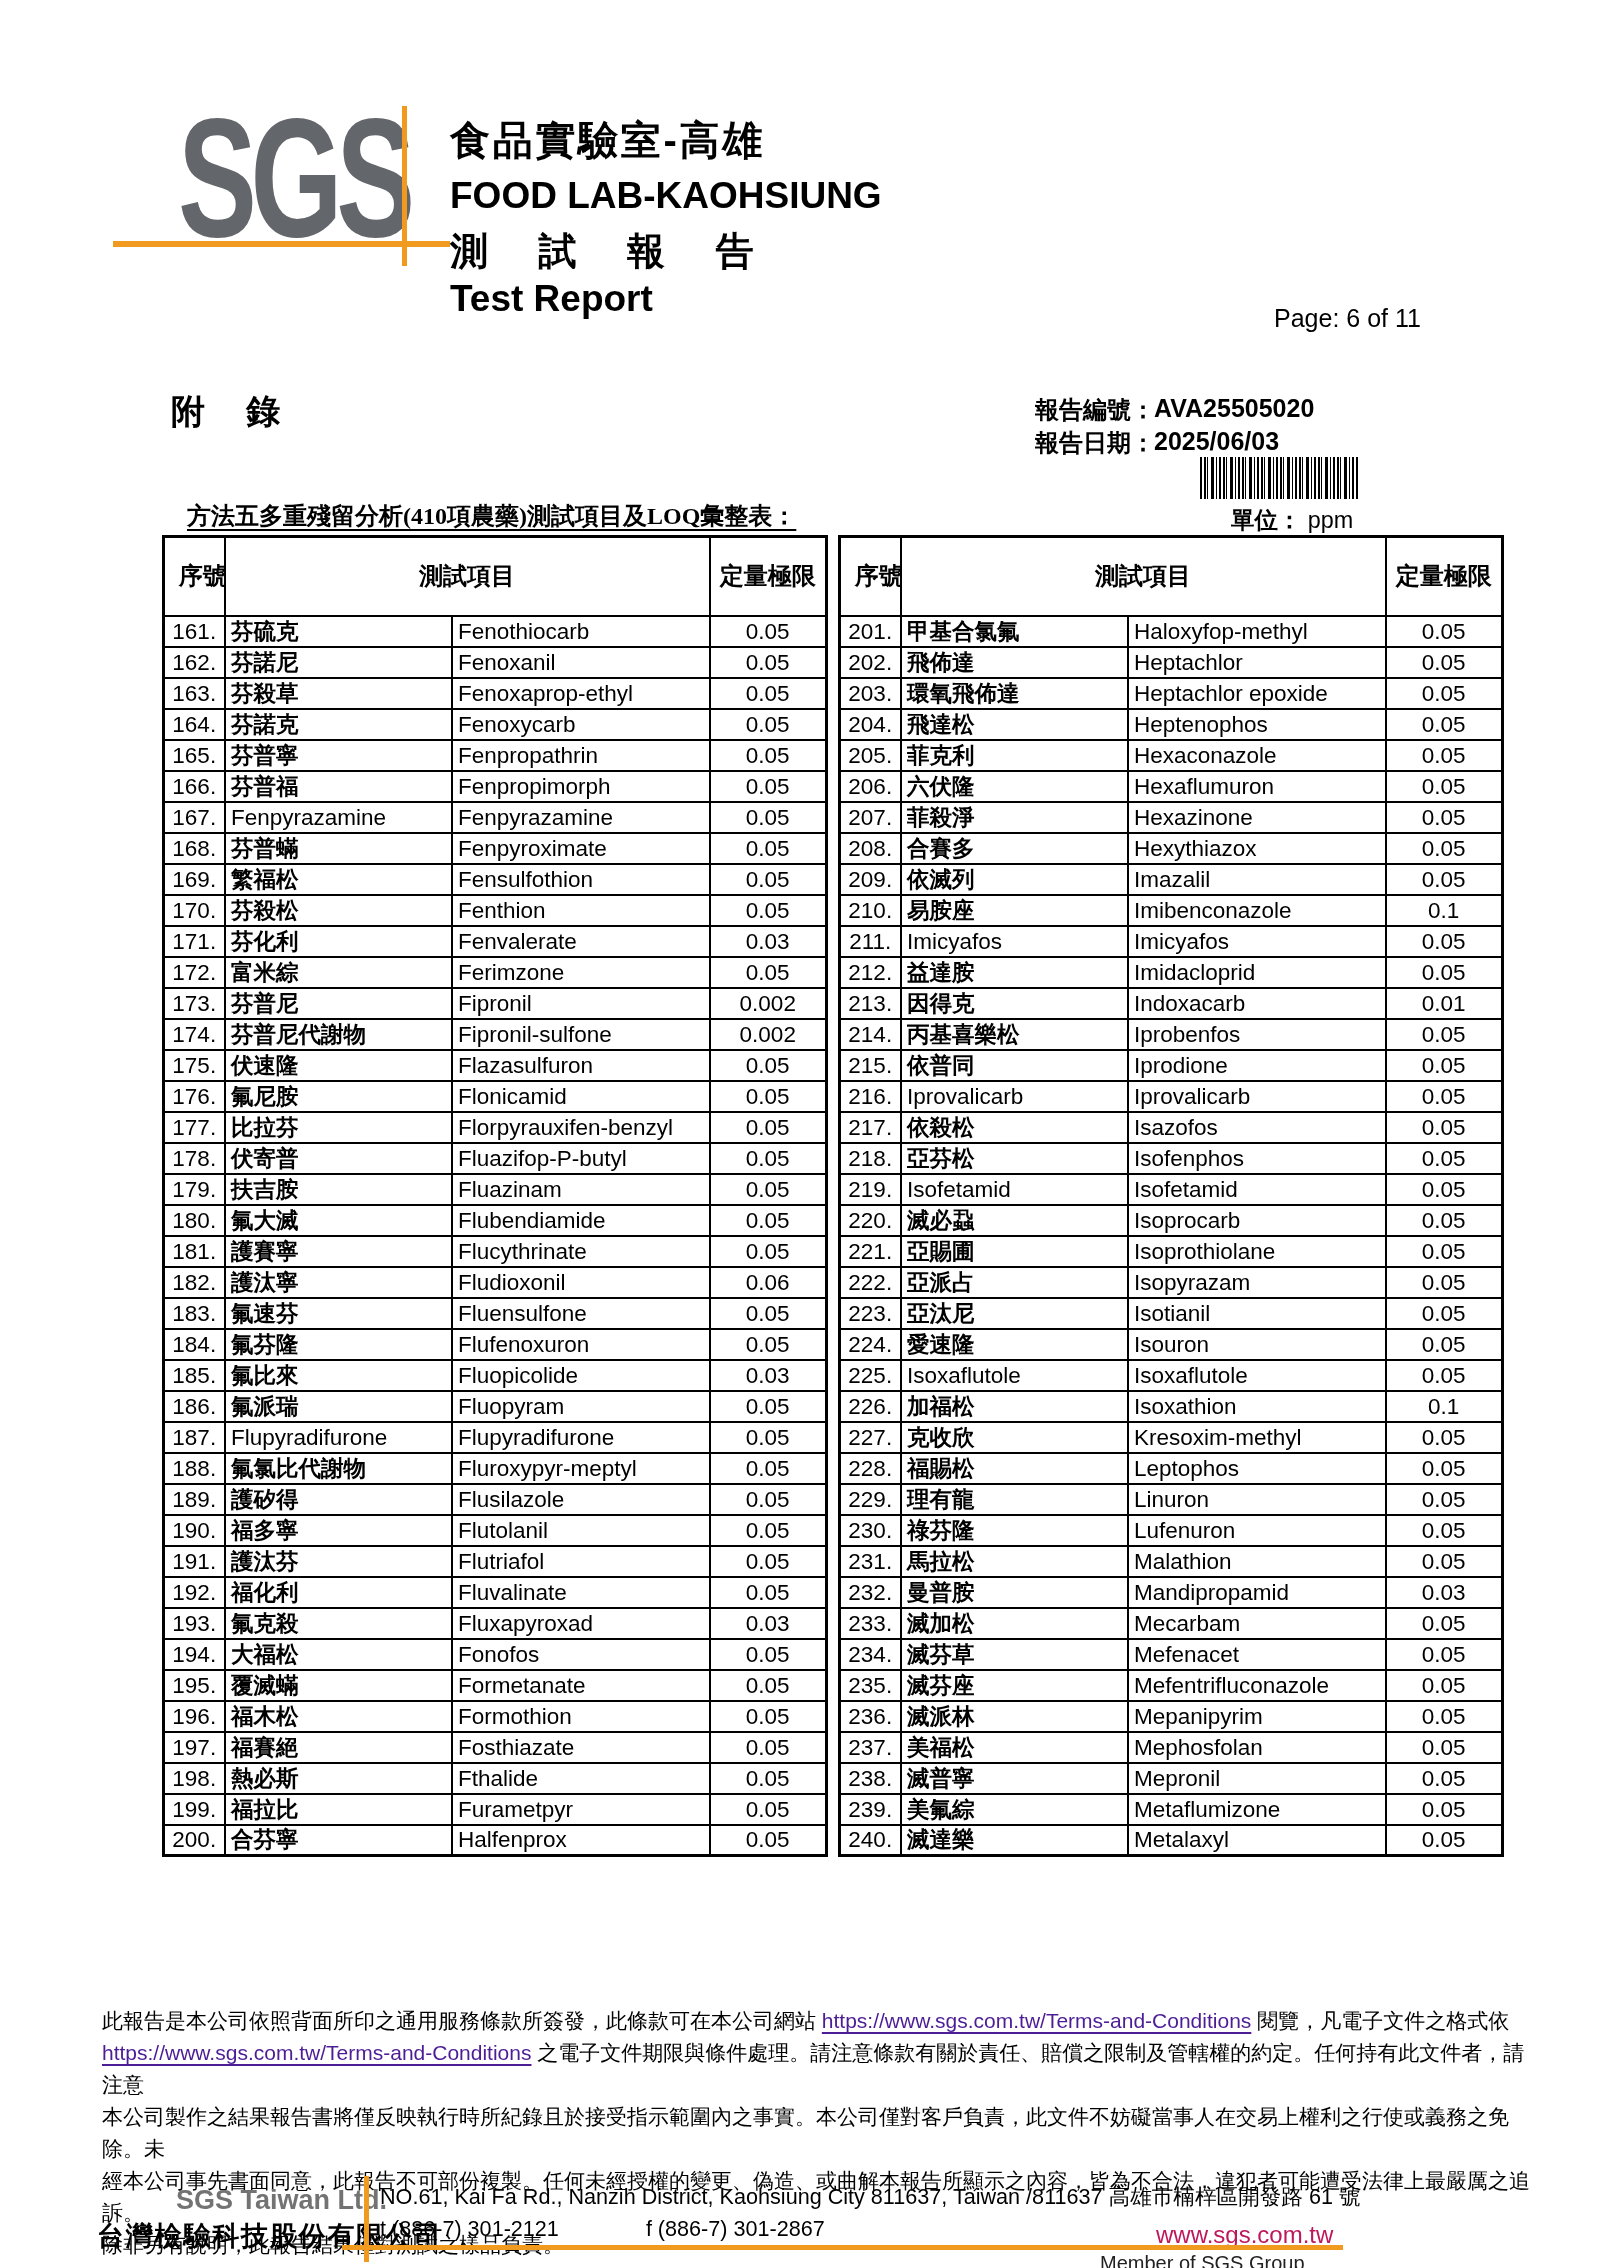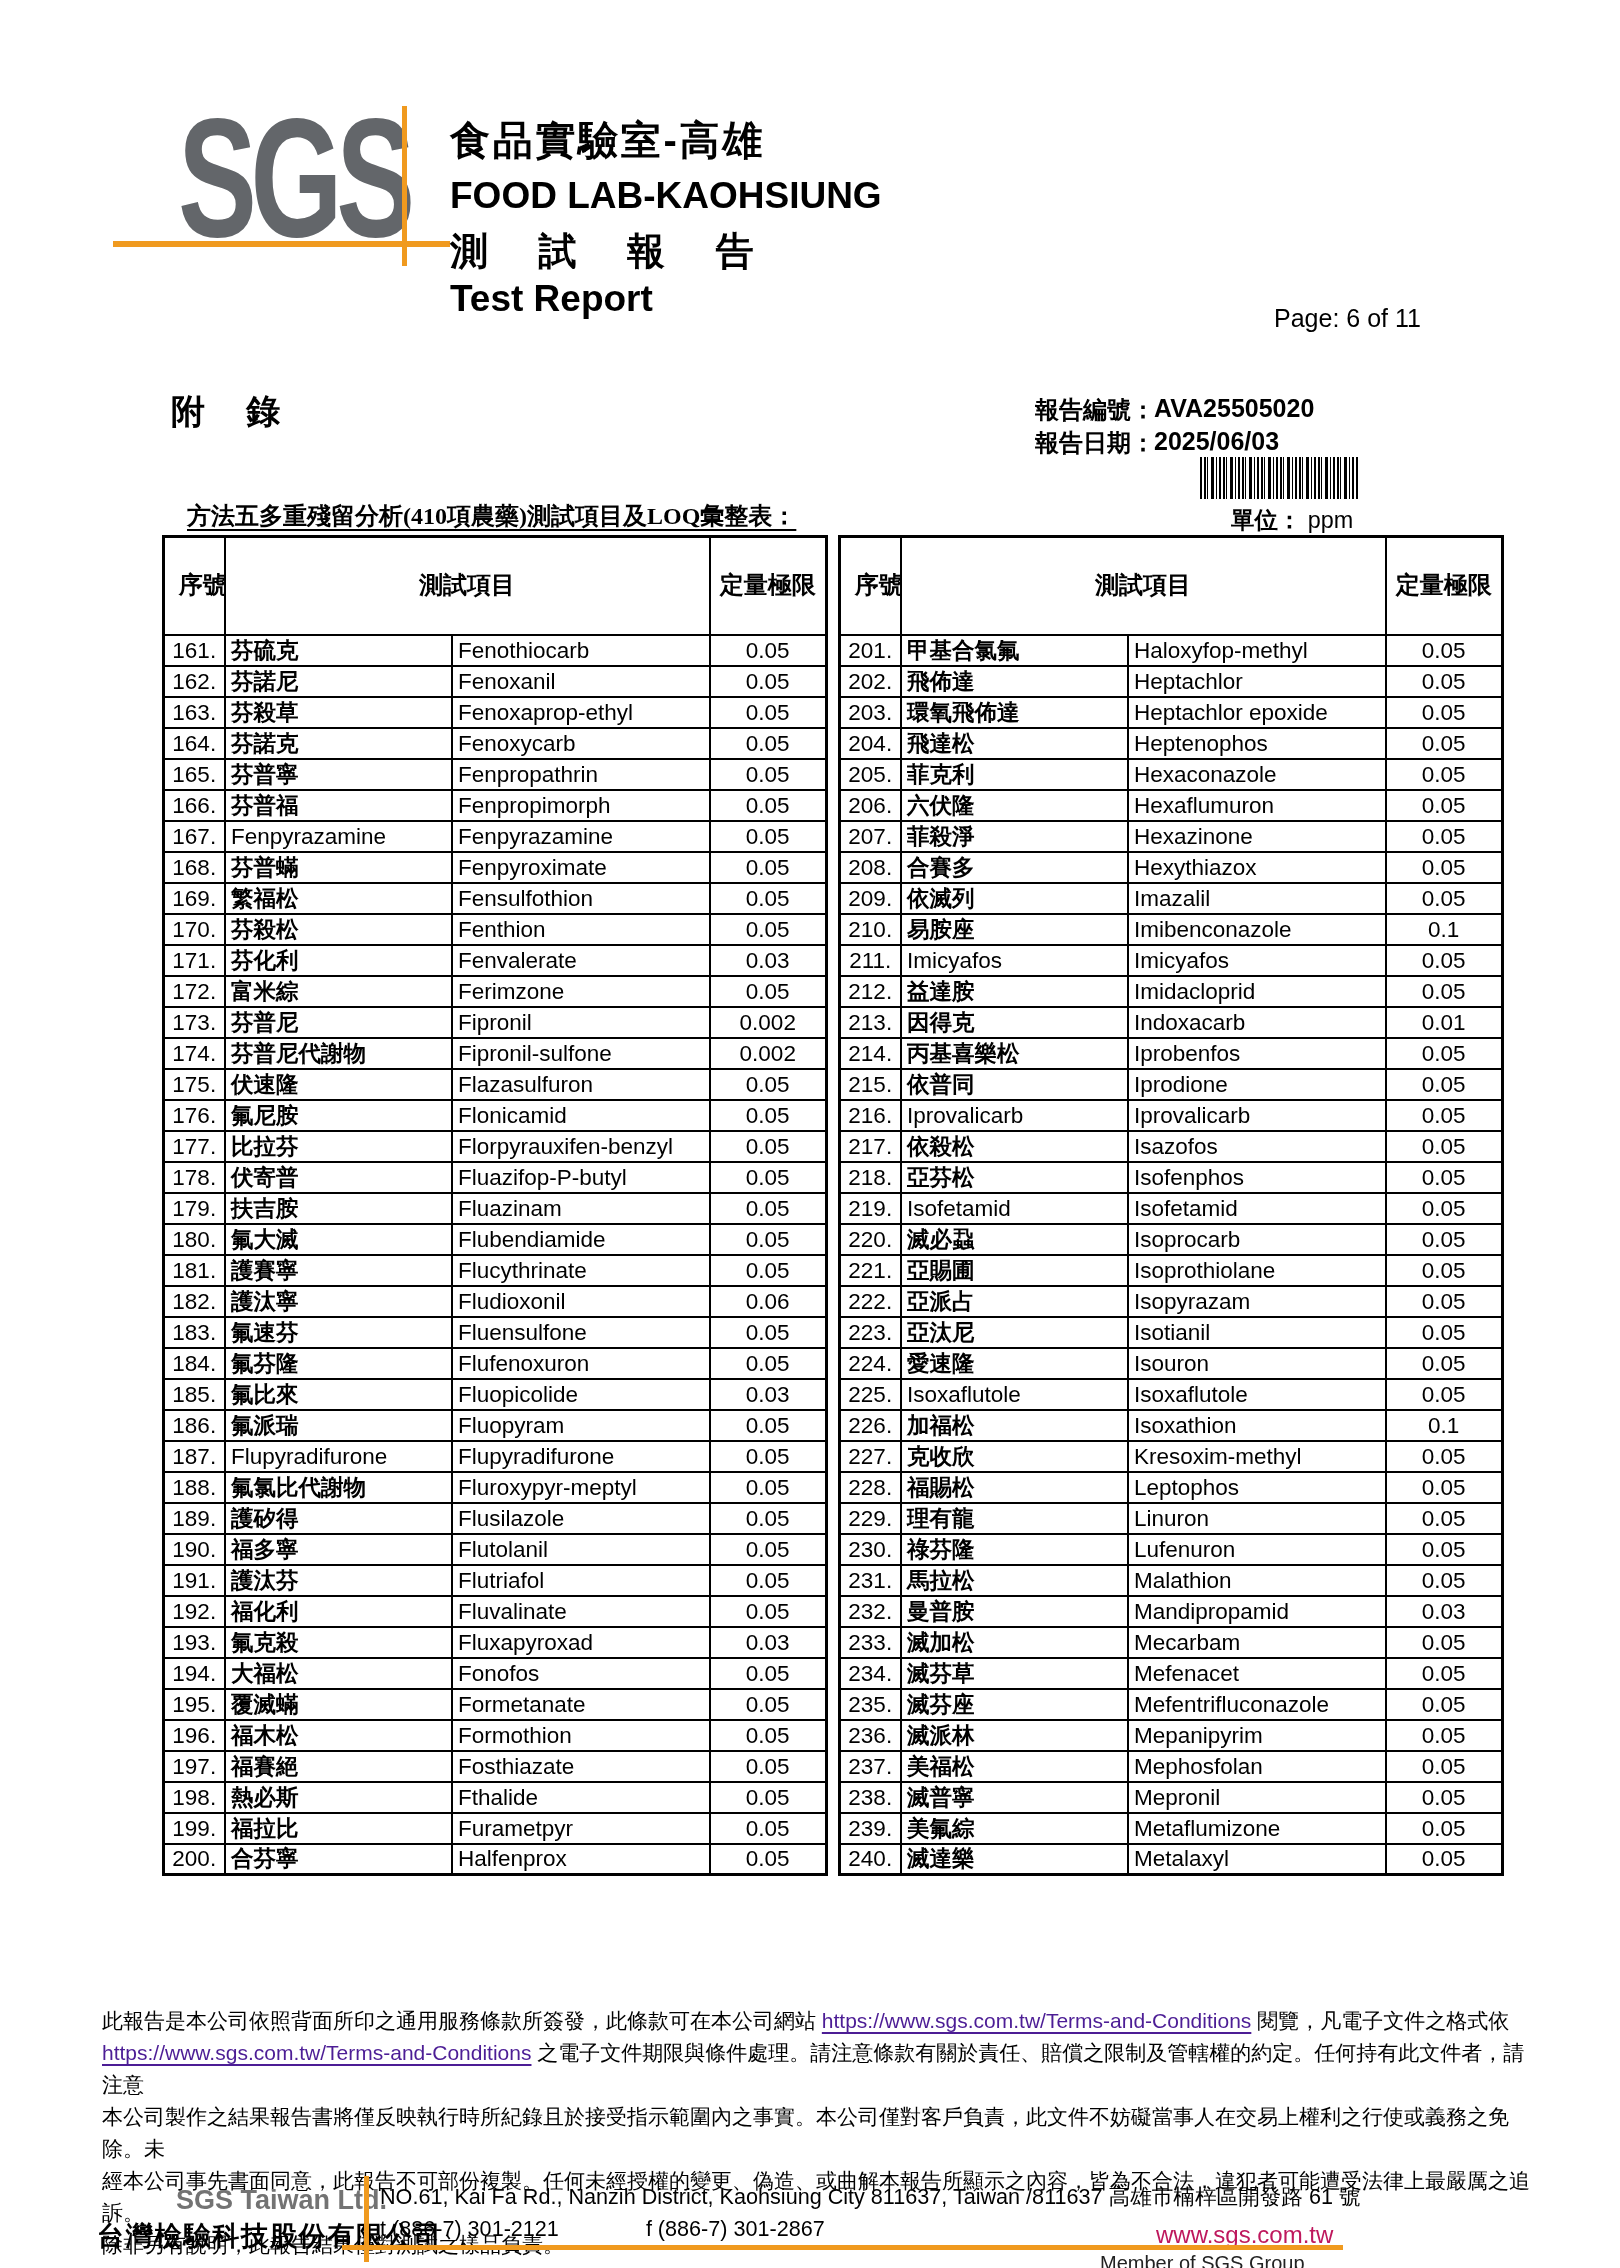--- a/index.html
+++ b/index.html
@@ -28,21 +28,21 @@
 
   .barcode{left:1200px;top:457px;width:158px;height:42px;background:repeating-linear-gradient(90deg,#000 0 1.8px,#fff 1.8px 3.6px,#000 3.6px 6.3px,#fff 6.3px 7.2px,#000 7.2px 8px,#fff 8px 10.8px,#000 10.8px 14.4px,#fff 14.4px 16px,#000 16px 17px,#fff 17px 19px);}
   .unit{left:1215px;top:504px;font-size:23.4px;margin-left:16px;}
   .unit .ul{font-family:"Liberation Serif",serif;font-weight:bold;}
 
   .tbl-title{left:187px;top:500px;font-family:"Liberation Serif",serif;font-weight:bold;font-size:24px;text-decoration:underline;text-underline-offset:5.4px;text-decoration-thickness:1.8px;}
 
   
   .loqtable{border-collapse:collapse;table-layout:fixed;border:3.6px solid #000;background:#fff;}
   .loqtable th,.loqtable td{border:2.7px solid #000;padding:0 5.4px;overflow:hidden;white-space:nowrap;box-sizing:border-box;}
-  .loqtable th{font-family:"Liberation Serif",serif;font-weight:bold;font-size:24px;height:98px;text-align:center;line-height:31px;}
+  .loqtable th{font-family:"Liberation Serif",serif;font-weight:bold;font-size:24px;height:79px;text-align:center;line-height:31px;}
   .loqtable td{height:31px;font-size:22.5px;line-height:27px;}
   .c-no{text-align:center;}
   .c-zh{font-weight:bold;}
   .c-zh.latin{font-weight:normal;}
   .c-loq{text-align:center;}
   th.no span{display:inline-block;width:31px;word-break:break-all;}
   .tleft{left:162px;top:535px;}
   .tright{left:838px;top:535px;}
 
   

